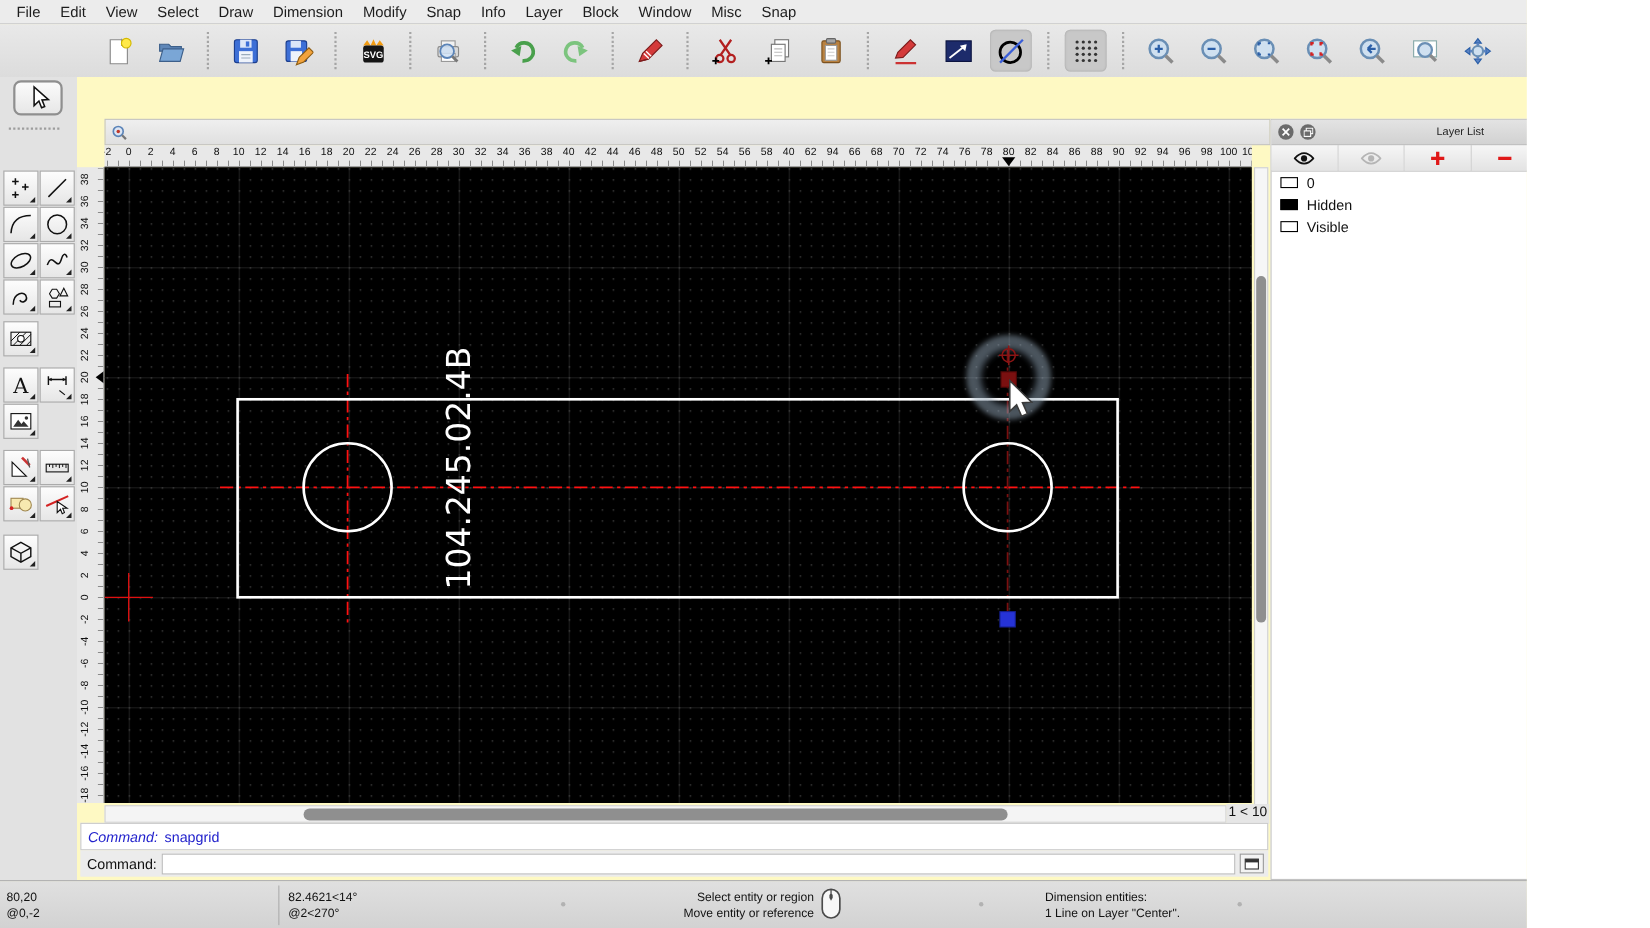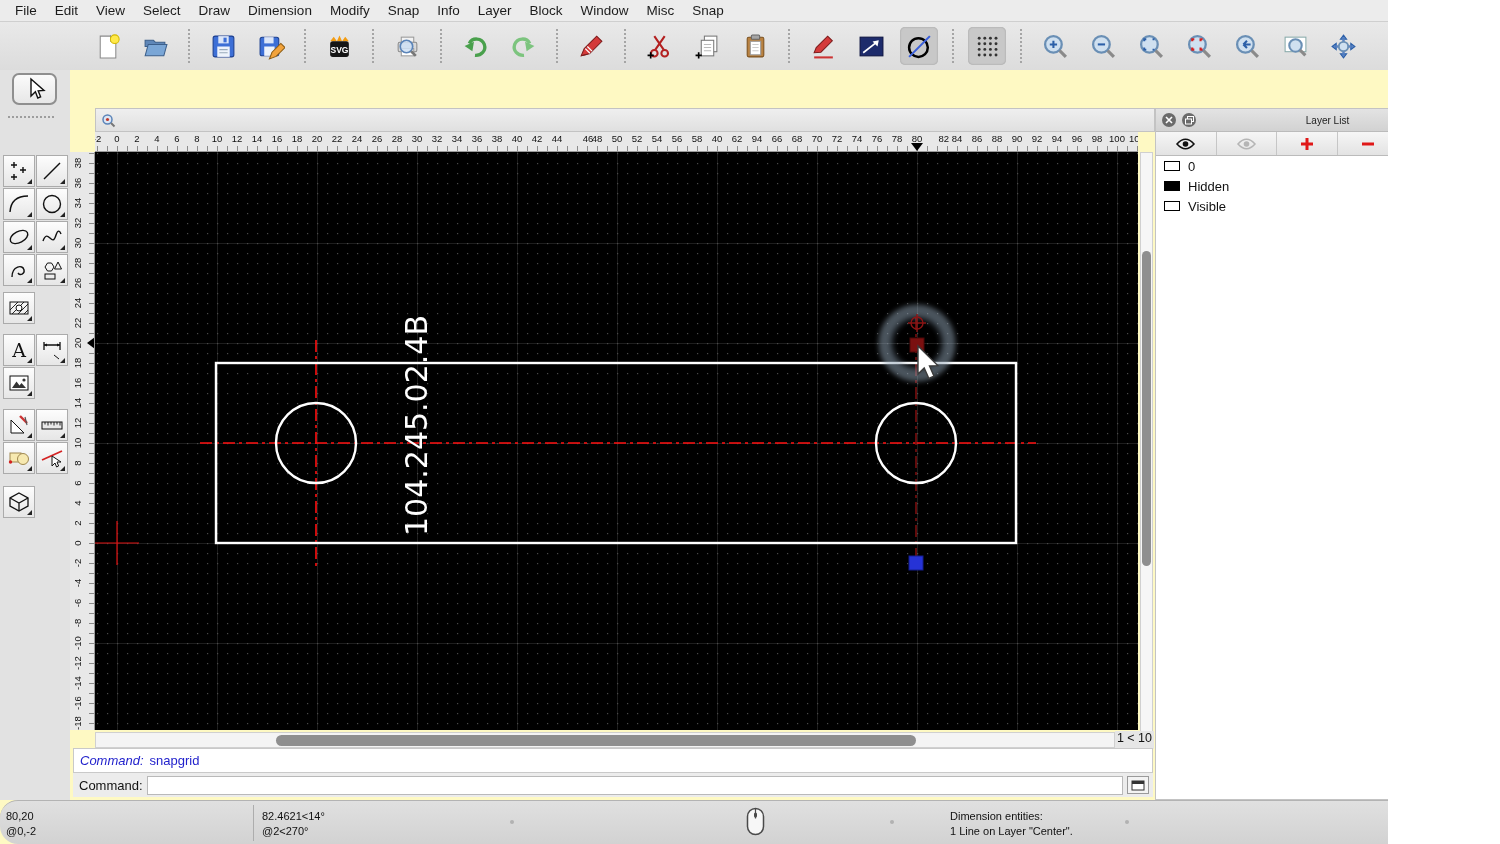--- a/index.html
+++ b/index.html
@@ -74,21 +74,21 @@
   .cmd-row { position:absolute; left:73px; top:773px; width:1080px; height:24px; background:#ececec;
     display:flex; align-items:center; padding-left:6px; }
   .cmd-row .plabel { font-size:13px; color:#111; margin-right:4px; }
   .cmd-row input { flex:1; height:19px; border:1px solid #b9b9b9; background:#fff; font-size:12px; padding:0 4px;
     font-family:"Liberation Sans",sans-serif; }
   .cmd-detach { width:22px; height:18px; margin:0 4px; background:#f3f3f3; border:1px solid #9a9a9a;
     display:flex; align-items:center; justify-content:center; }
 
   
   .statusbar { position:absolute; left:0; top:800px; width:1500px; height:44px;
-    background:linear-gradient(#e0e0e0,#d2d2d2); border-top:1px solid #b3b3b3; font-size:11px; color:#111;border-radius:18px; }
+    background:linear-gradient(#e0e0e0,#d2d2d2); border-top:1px solid #b3b3b3; font-size:11px; color:#111; }
   .coord1 { position:absolute; left:6px; top:8px; line-height:15px; }
   .sdiv { position:absolute; left:253px; top:4px; width:1px; height:36px; background:#adadad; }
   .coord2 { position:absolute; left:262px; top:8px; line-height:15px; }
   .hints { position:absolute; left:540px; top:8px; width:200px; text-align:right; line-height:15px; }
   .mouse-wrap { position:absolute; left:745px; top:6px; }
   .selinfo { position:absolute; left:950px; top:8px; line-height:15px; }
   .sdot { position:absolute; top:19px; width:4px; height:4px; border-radius:2px; background:#b2b2b2; }
 
   
   .layer-panel { position:absolute; left:1155px; top:108px; width:305px; height:692px; background:#fff; border:1px solid #c3c3c3; }
@@ -466,39 +466,39 @@
       <span class="hlab" style="left: 270px;">26</span>
       <span class="hlab" style="left: 290px;">28</span>
       <span class="hlab" style="left: 310px;">30</span>
       <span class="hlab" style="left: 330px;">32</span>
       <span class="hlab" style="left: 350px;">34</span>
       <span class="hlab" style="left: 370px;">36</span>
       <span class="hlab" style="left: 390px;">38</span>
       <span class="hlab" style="left: 410px;">40</span>
       <span class="hlab" style="left: 430px;">42</span>
       <span class="hlab" style="left: 450px;">44</span>
-      <span class="hlab" style="left: 481px;">46</span>
+      <span class="hlab" style="left: 470px;">46</span>
       <span class="hlab" style="left: 490px;">48</span>
       <span class="hlab" style="left: 510px;">50</span>
       <span class="hlab" style="left: 530px;">52</span>
       <span class="hlab" style="left: 550px;">54</span>
       <span class="hlab" style="left: 570px;">56</span>
       <span class="hlab" style="left: 590px;">58</span>
       <span class="hlab" style="left: 610px;">40</span>
       <span class="hlab" style="left: 630px;">62</span>
       <span class="hlab" style="left: 650px;">94</span>
       <span class="hlab" style="left: 670px;">66</span>
       <span class="hlab" style="left: 690px;">68</span>
       <span class="hlab" style="left: 710px;">70</span>
       <span class="hlab" style="left: 730px;">72</span>
       <span class="hlab" style="left: 750px;">74</span>
       <span class="hlab" style="left: 770px;">76</span>
       <span class="hlab" style="left: 790px;">78</span>
       <span class="hlab" style="left: 810px;">80</span>
-      <span class="hlab" style="left: 830px; text-align: right;">82</span>
+      <span class="hlab" style="left: 830px;">82</span>
       <span class="hlab" style="left: 850px;">84</span>
       <span class="hlab" style="left: 870px;">86</span>
       <span class="hlab" style="left: 890px;">88</span>
       <span class="hlab" style="left: 910px;">90</span>
       <span class="hlab" style="left: 930px;">92</span>
       <span class="hlab" style="left: 950px;">94</span>
       <span class="hlab" style="left: 970px;">96</span>
       <span class="hlab" style="left: 990px;">98</span>
       <span class="hlab" style="left: 1010px;">100</span>
       <span class="hlab" style="left: 1030px;">102</span>
@@ -611,20 +611,24 @@
     <div class="coord1">
       <div>80,20</div>
       <div>@0,-2</div>
     </div>
     <div class="sdiv"></div>
     <div class="coord2">
       <div>82.4621&lt;14°</div>
       <div>@2&lt;270°</div>
     </div>
     <div class="sdot" style="left:510px;"></div>
+    <div class="hints">
+      <div>Select entity or region</div>
+      <div>Move entity or reference</div>
+    </div>
     <div class="mouse-wrap">
       <svg width="21" height="30" viewBox="0 0 21 30">
           <rect x="2.5" y="1.5" width="16" height="26" rx="8" fill="#f7f7f7" stroke="#4a4a4a" stroke-width="1.5"></rect>
           <path d="M10.5 1.5 v10" stroke="#4a4a4a" stroke-width="1.2"></path>
           <rect x="9" y="5.5" width="3" height="5" rx="1.5" fill="#4a4a4a"></rect>
         </svg>
     </div>
     <div class="sdot" style="left:890px;"></div>
     <div class="selinfo">
       <div>Dimension entities:</div>

